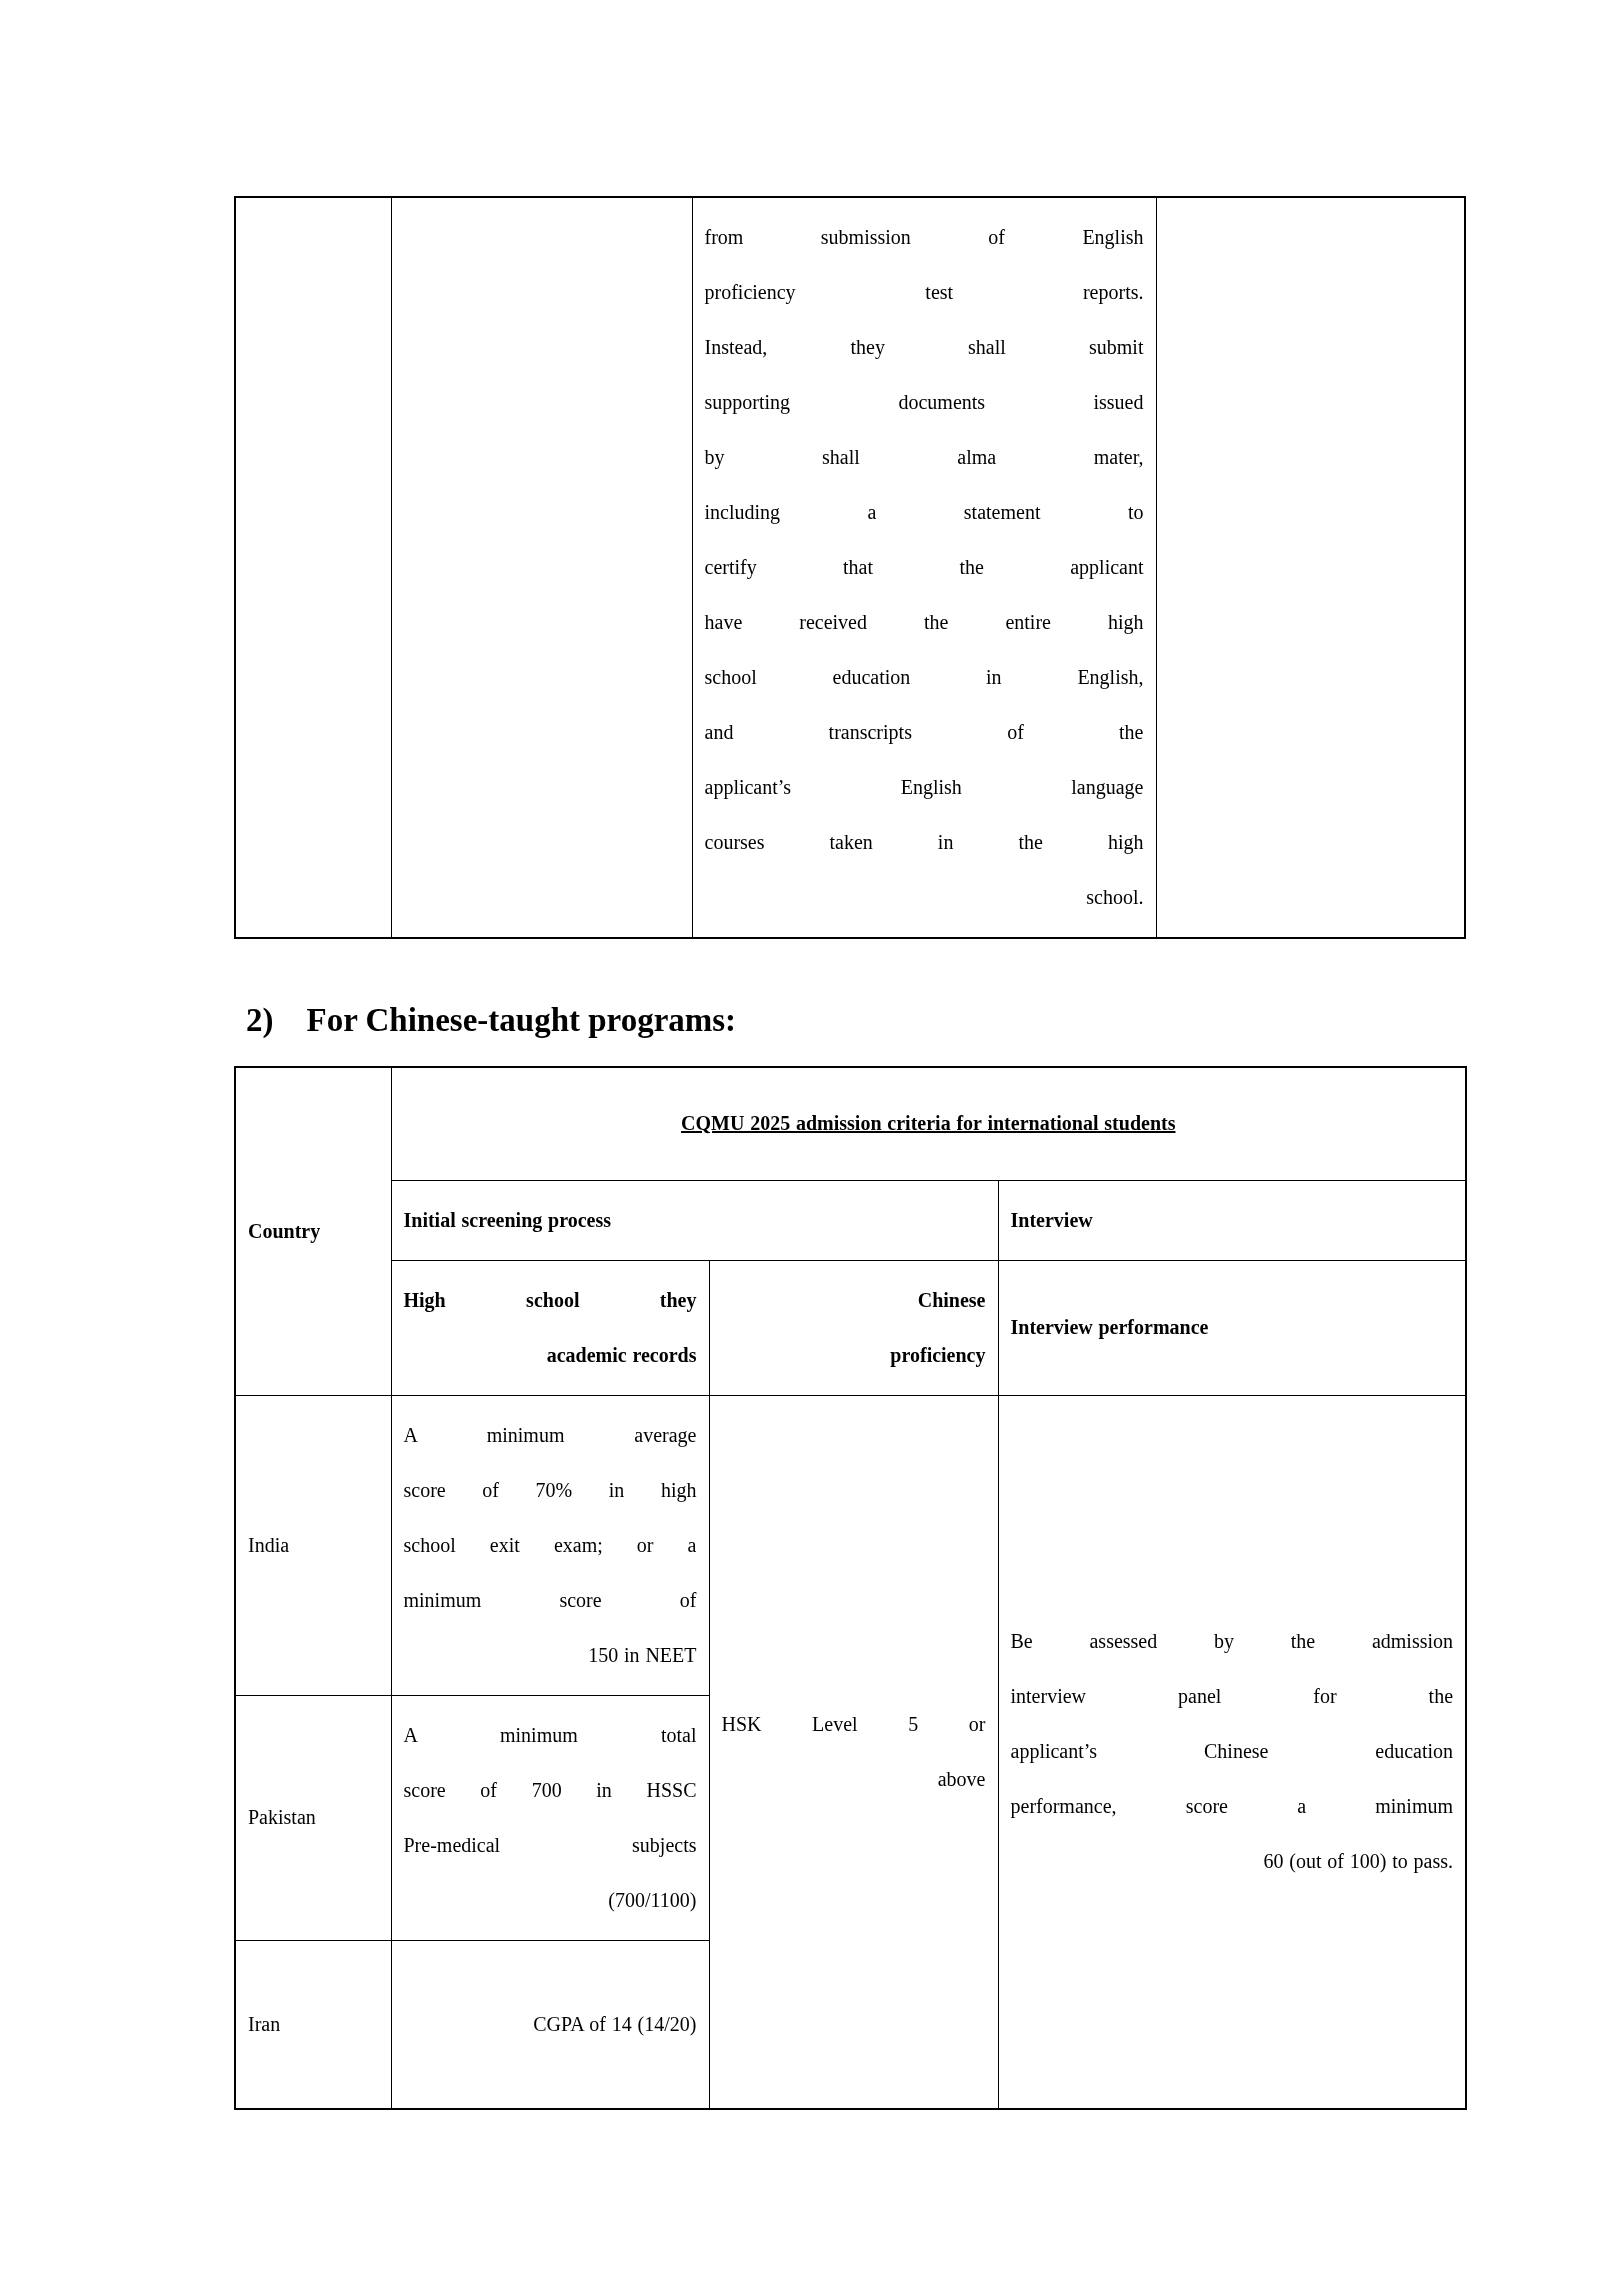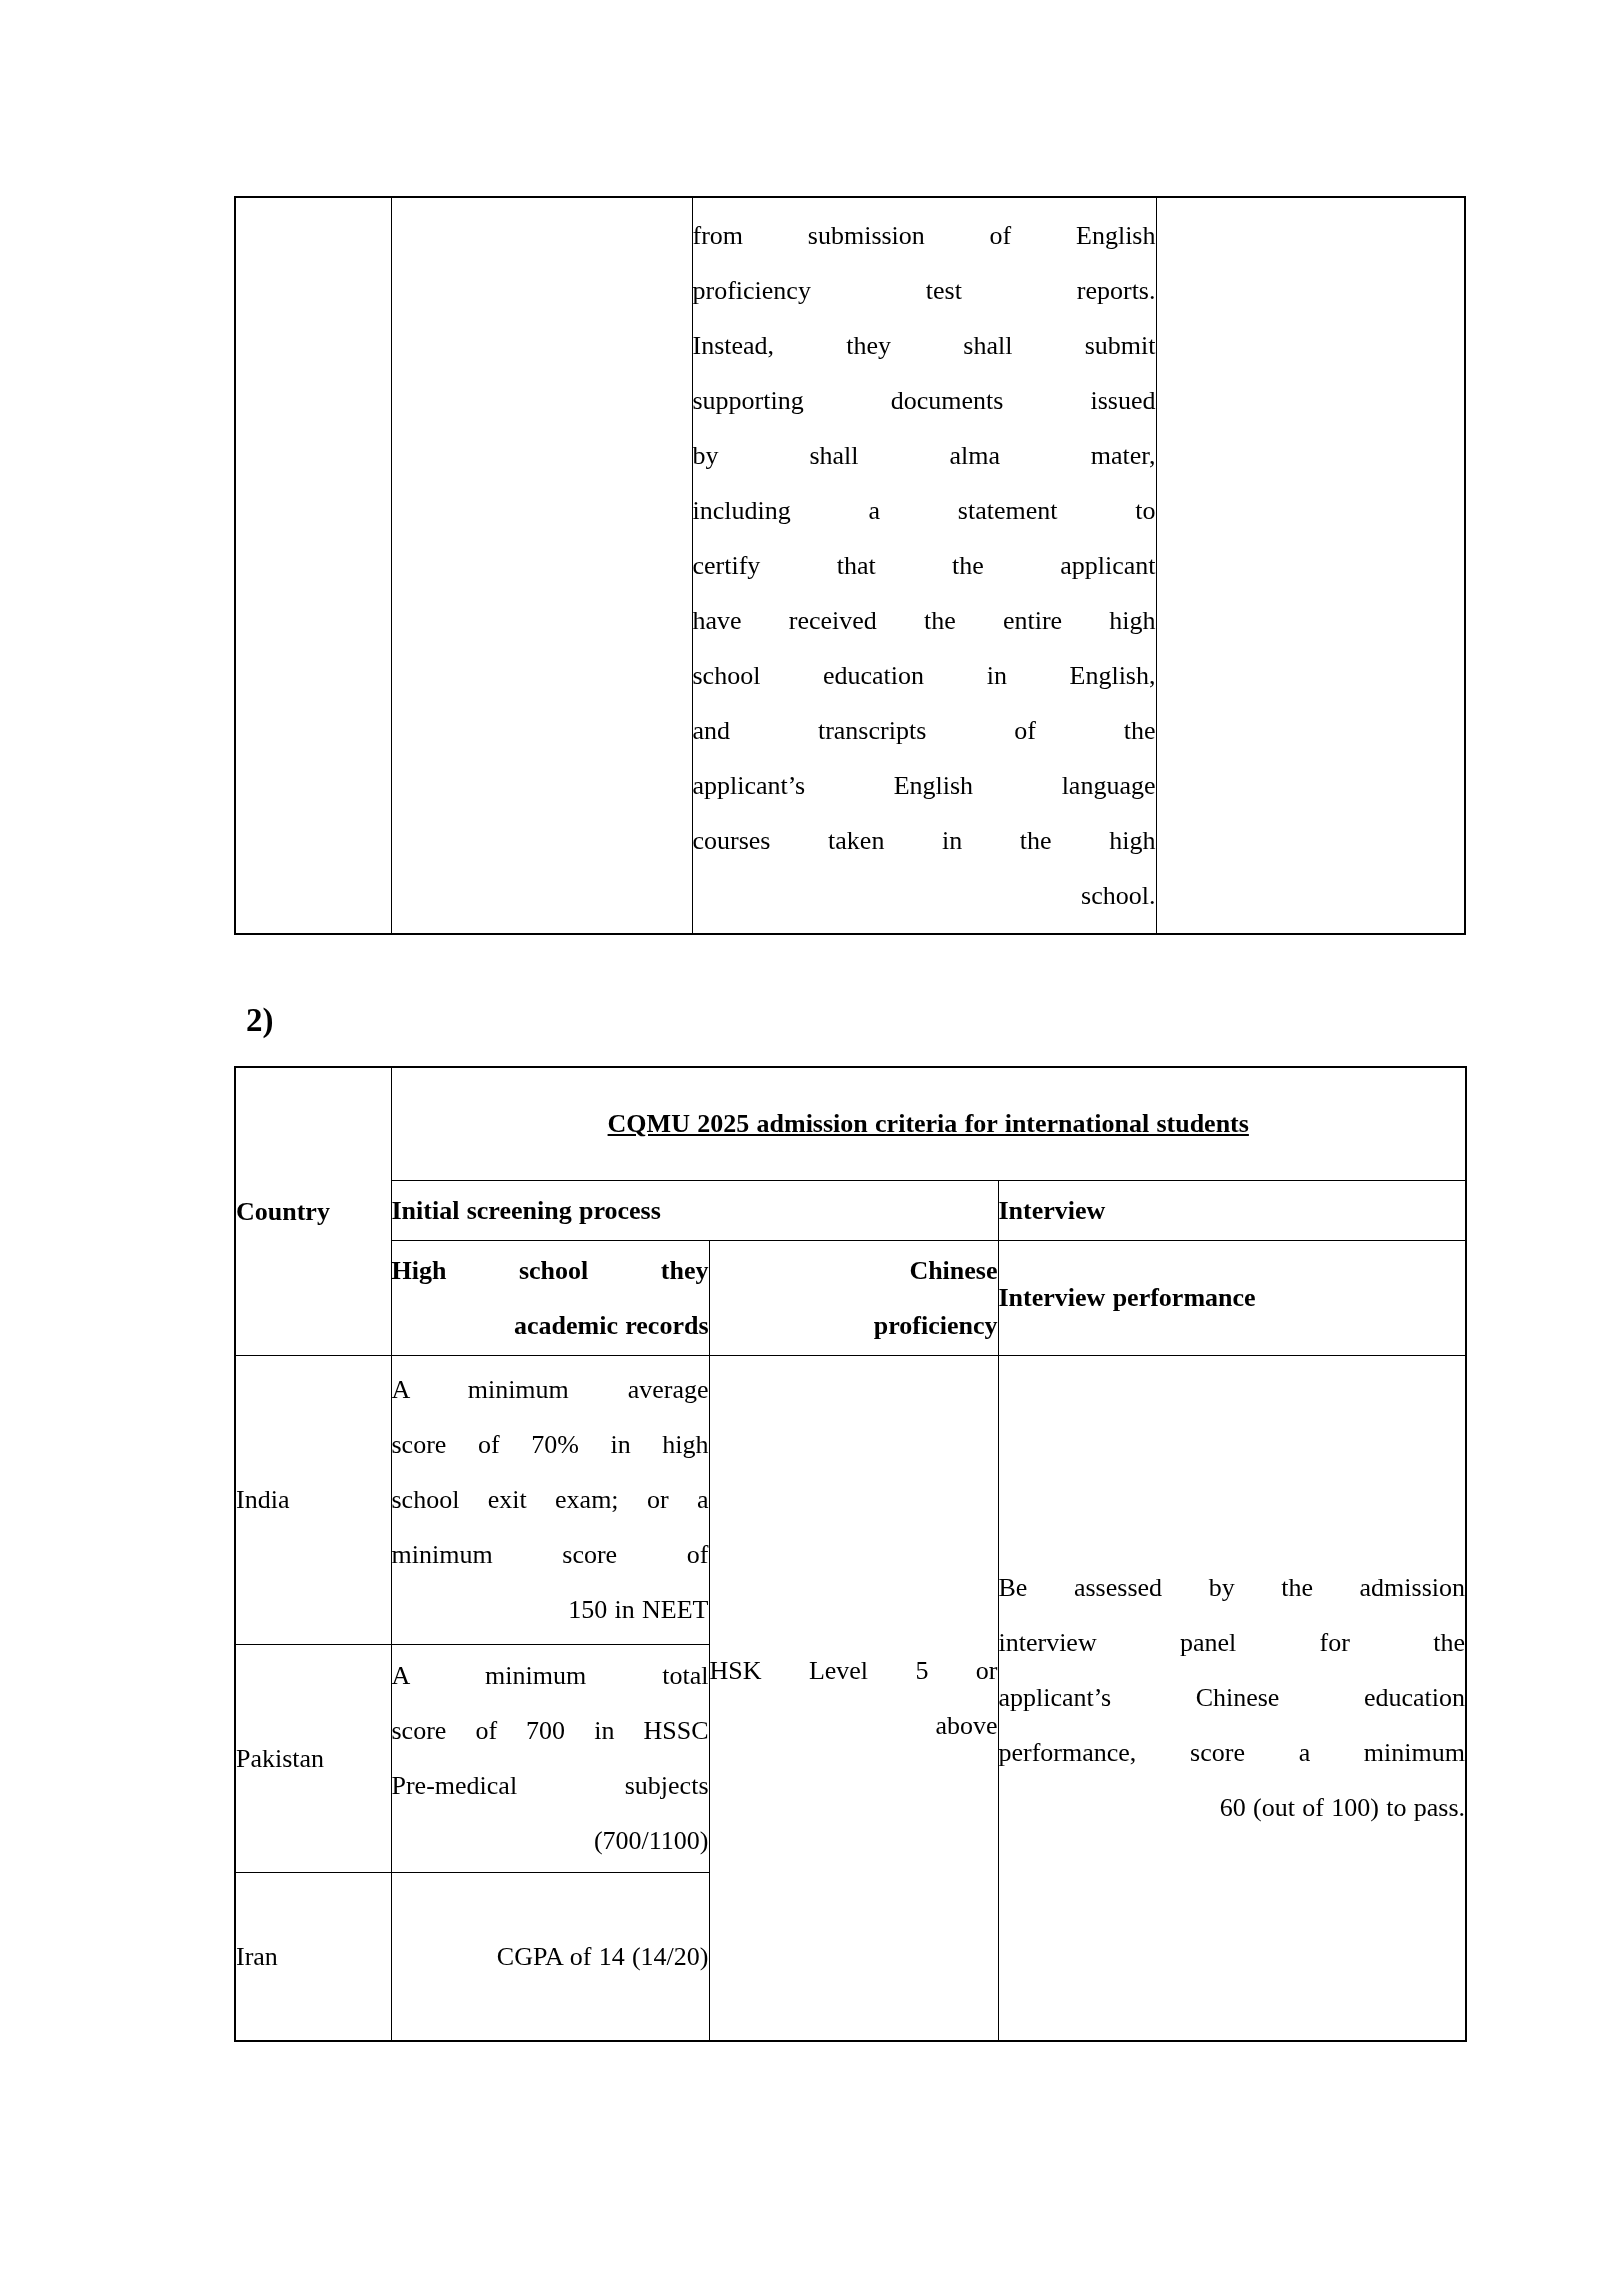--- a/index.html
+++ b/index.html
@@ -1,20 +1,20 @@
 <!DOCTYPE html>
 <html style="font-size:12.7px"><head>
 <meta charset="utf-8">
 <style>
   html,body{margin:0;padding:0;background:#fff;}
   .page{position:relative;width:1623px;height:2295px;background:#ffffff;
         font-family:"Liberation Serif",serif;color:#000;overflow:hidden;}
   table.doc{border-collapse:collapse;table-layout:fixed;position:absolute;
             border:2.4px solid #000;}
-  table.doc td{border:1.6px solid #000;padding:0;font-size:26px;line-height:55px;
+  table.doc td{border:1.6px solid #000;padding:12px;font-size:20px;line-height:55px;
                vertical-align:middle;overflow:hidden;word-spacing:0.8px;}
   .t1{left:234px;top:196px;width:1231px;height:737px;}
   .t2{left:234px;top:1066px;width:1231px;height:973px;}
   .t1 tr{height:737px;}
   .t2 tr.r1{height:113px;}
   .t2 tr.r2{height:60px;}
   .t2 tr.r3{height:115px;}
   .t2 tr.r4{height:289px;}
   .t2 tr.r5{height:228px;}
   .t2 tr.r6{height:169px;}
@@ -60,20 +60,21 @@
             <div class="ln j">courses taken in the high</div>
             <div class="ln">school.</div>
           </td>
       <td></td>
     </tr>
   </tbody>
     </table>
 
   <div class="heading">
     <span class="num">2)</span>
+    <span>For Chinese-taught programs:</span>
   </div>
 
   <table class="doc t2">
     <colgroup>
       <col style="width:156px">
         <col style="width:318px">
       <col style="width:289px">
         <col style="width:468px">
     </colgroup>
     <tbody>

